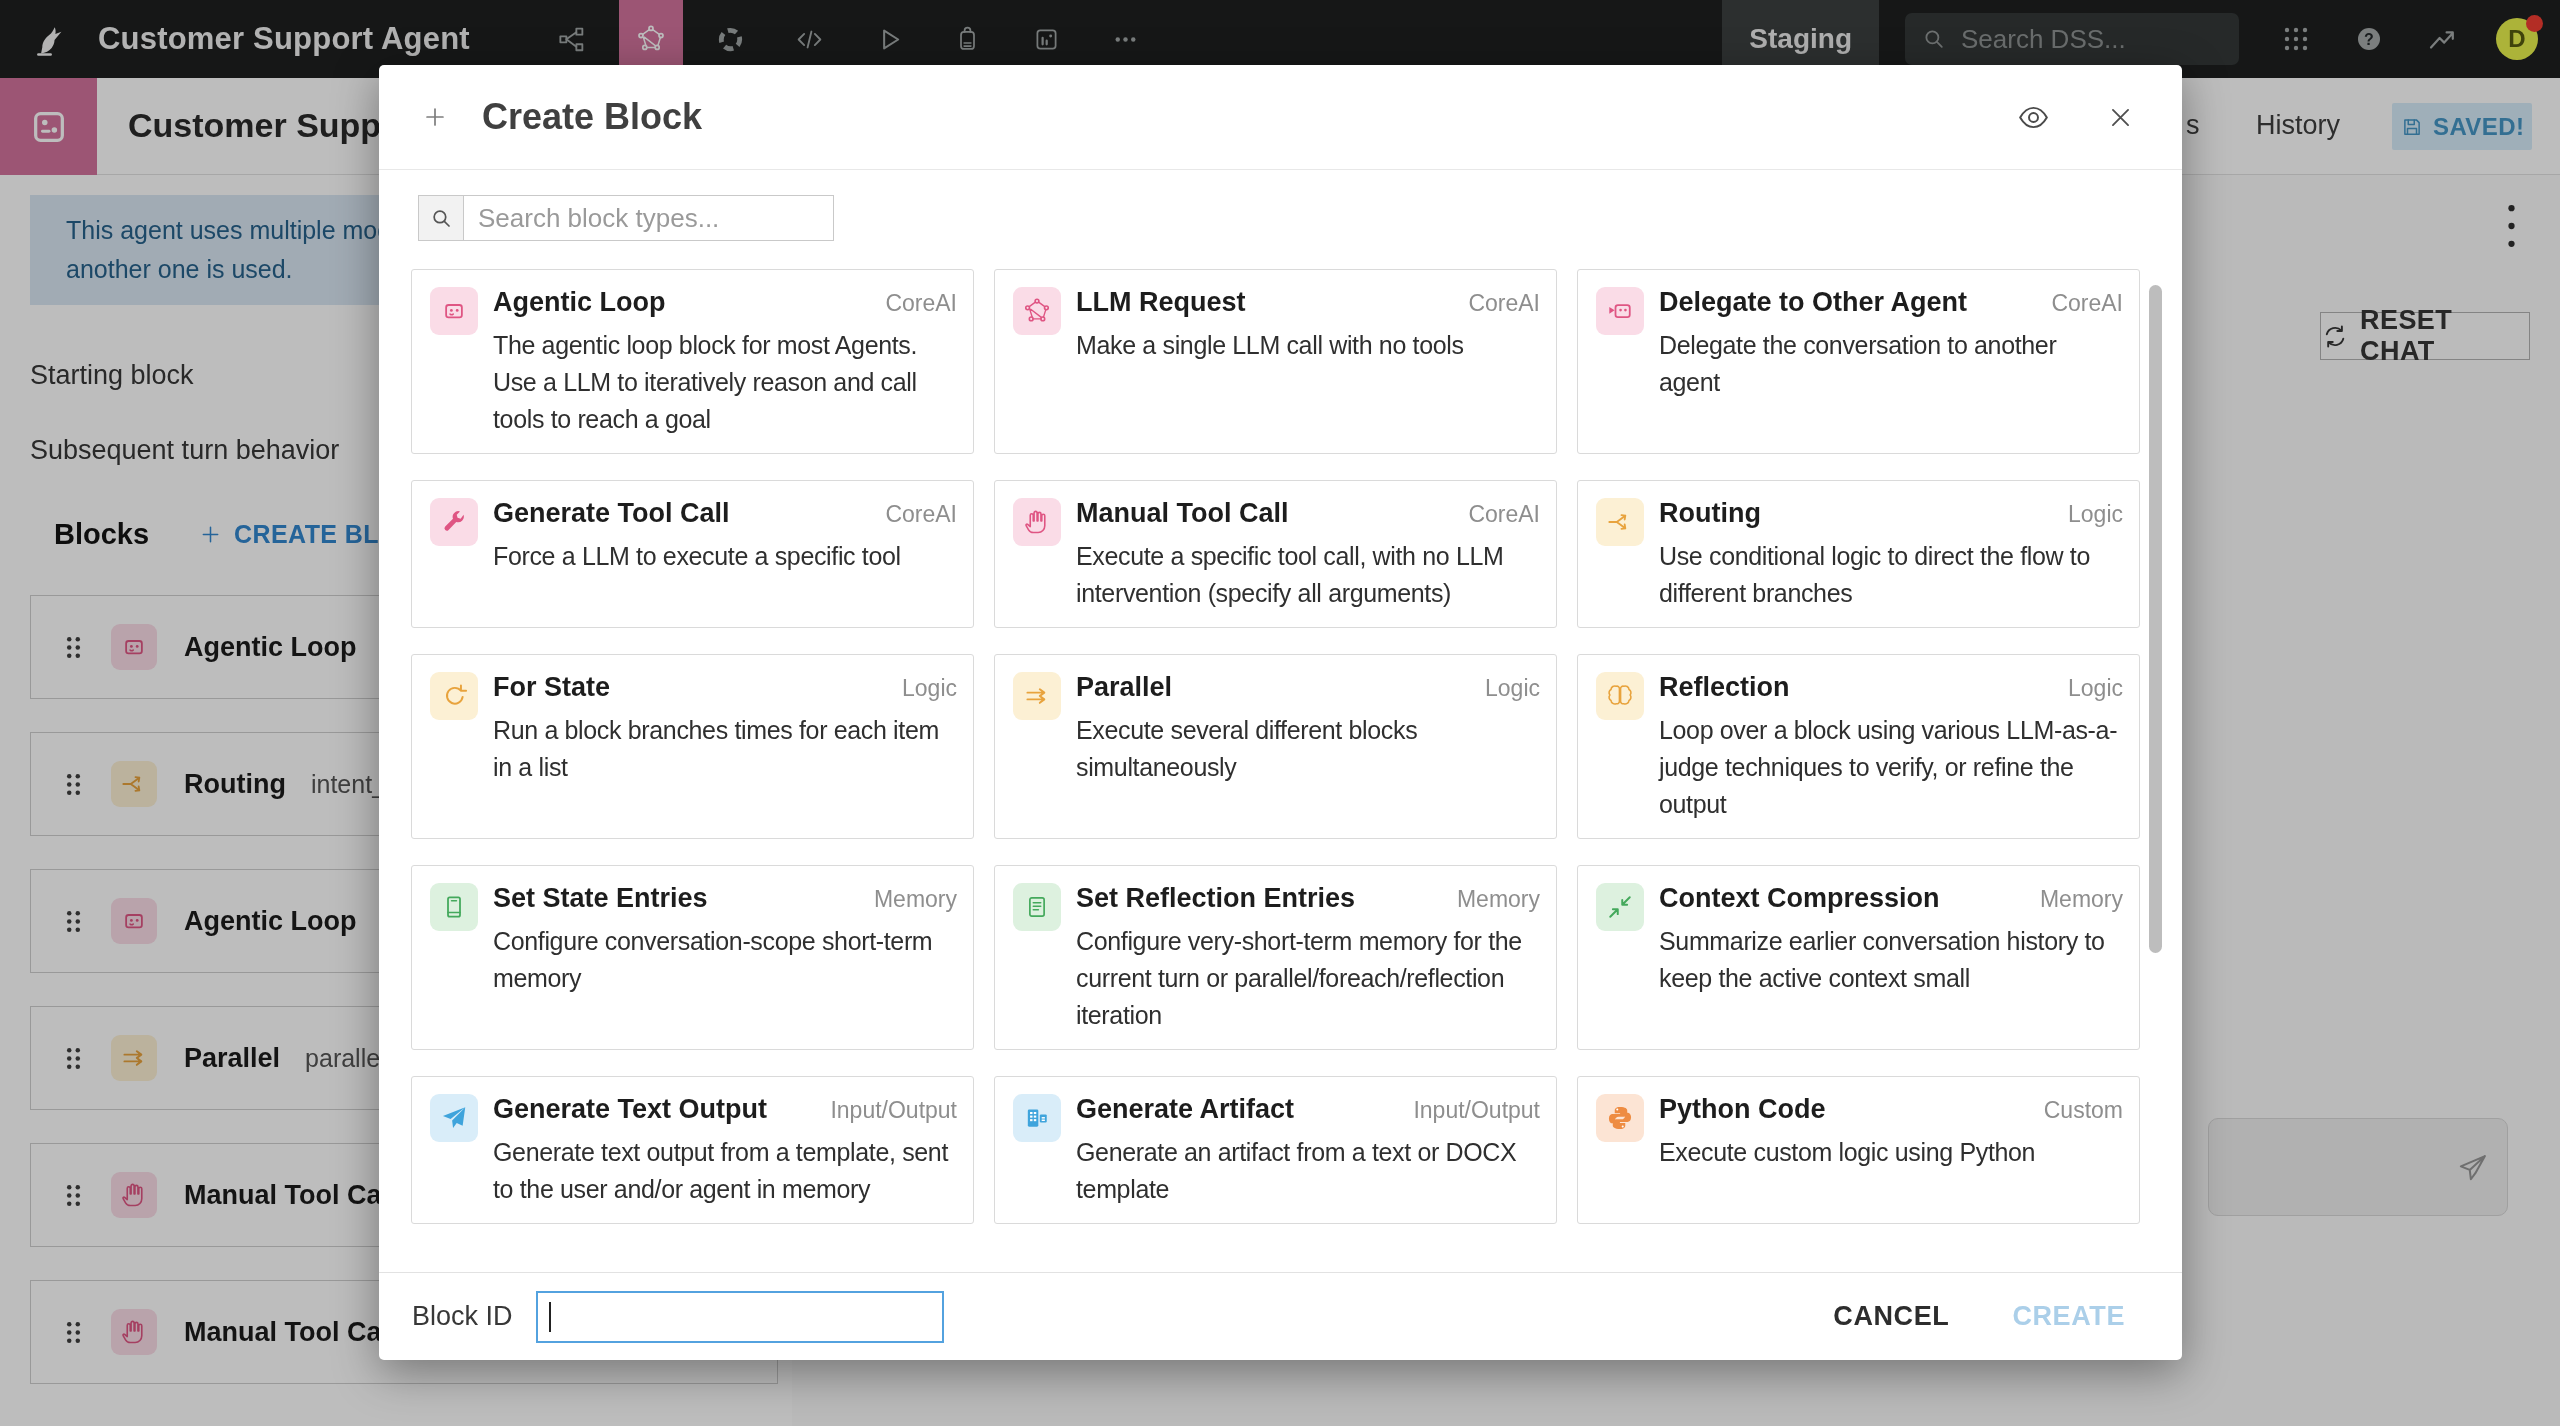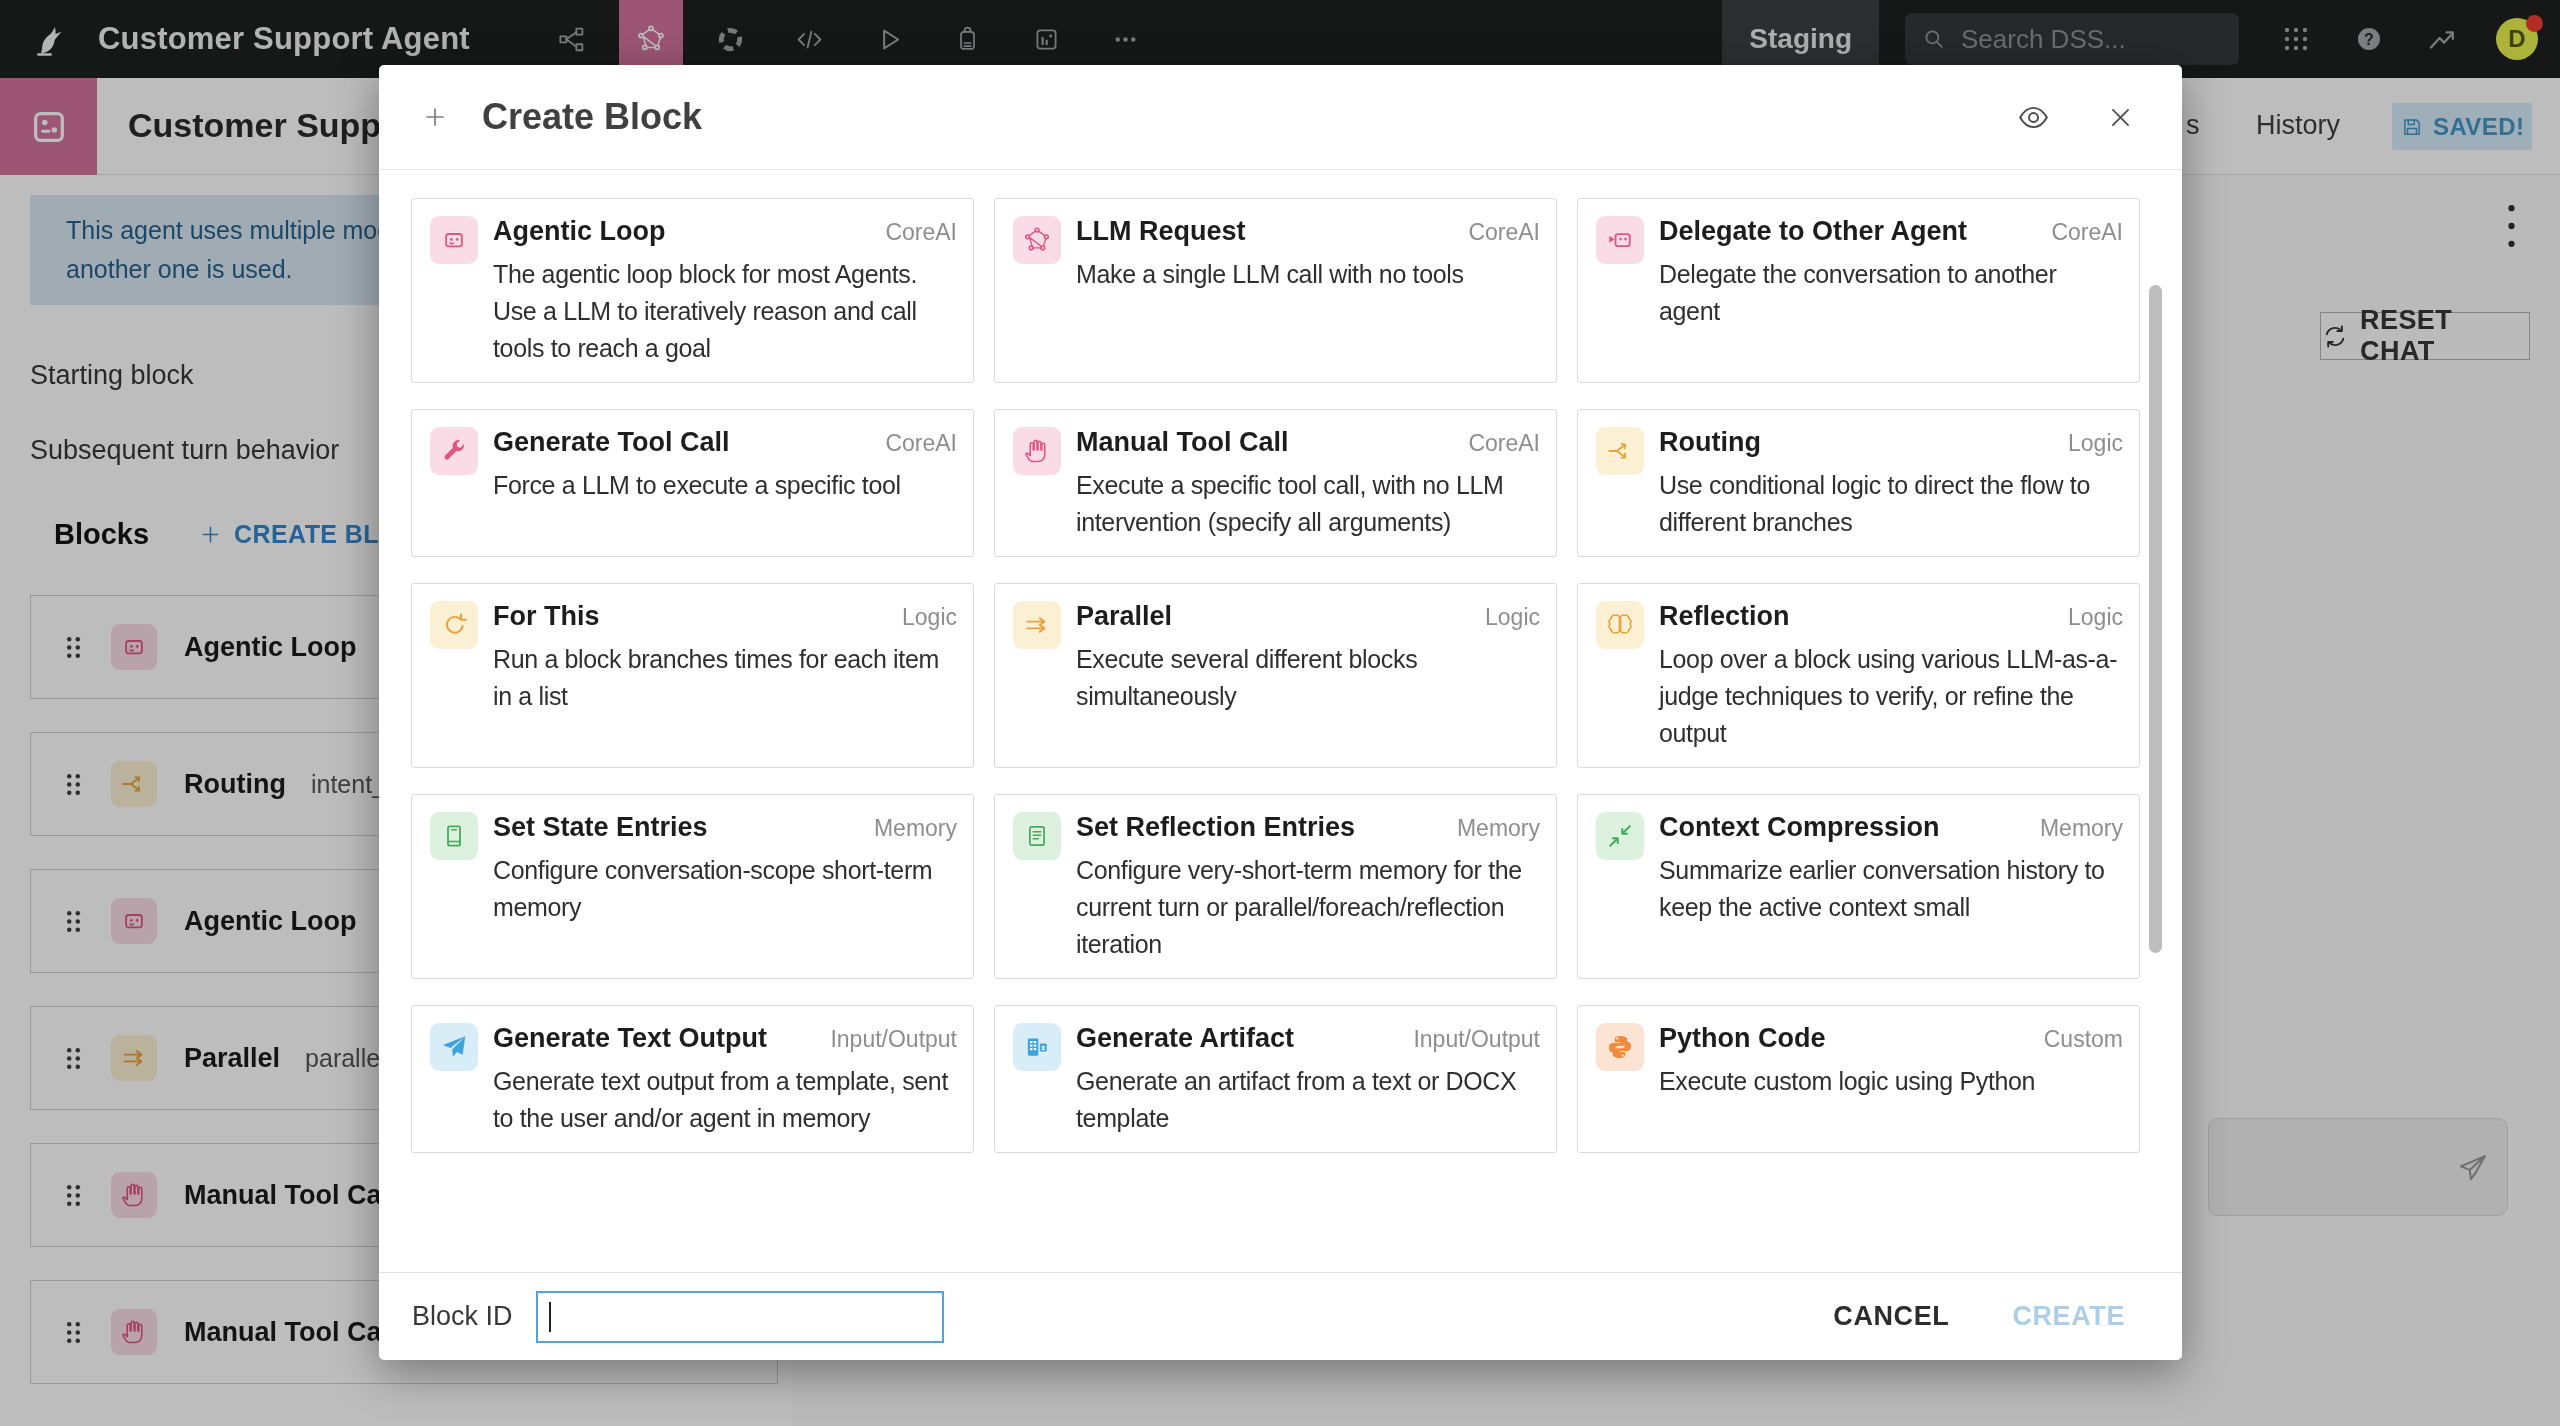--- a/index.html
+++ b/index.html
@@ -476,20 +476,31 @@
             <path d="M3.8 16C7.3 9.9 11.7 7.2 16 7.2S24.7 9.9 28.2 16c-3.5 6.1-7.9 8.8-12.2 8.8S7.3 22.1 3.8 16z" stroke-width="1.8"></path>
             <circle cx="16" cy="16" r="4.1" stroke-width="1.8"></circle>
           </svg>
         </span>
       <span class="m-close">
           <svg viewBox="0 0 32 32" width="100%" height="100%" fill="none" stroke="currentColor" stroke-width="2" stroke-linecap="round" stroke-linejoin="round">
             <path d="m8.2 8.2 15.6 15.6M23.8 8.2 8.2 23.8" stroke-width="1.9"></path>
           </svg>
         </span>
     </div>
+    <div class="m-search">
+      <div class="box">
+        <span>
+            <svg viewBox="0 0 32 32" width="100%" height="100%" fill="none" stroke="currentColor" stroke-width="2" stroke-linecap="round" stroke-linejoin="round">
+              <circle cx="14" cy="14" r="7.4" stroke-width="2.2"></circle>
+              <path d="m19.6 19.6 6 6" stroke-width="2.2"></path>
+            </svg>
+          </span>
+      </div>
+      <input placeholder="Search block types..." style="">
+    </div>
     <div class="cards" id="cards">
   <div class="card">
     <div class="tile" style="background: rgb(250, 220, 231); color: rgb(223, 85, 131);">
             <span class="t-ic">
               <svg viewBox="0 0 32 32" width="100%" height="100%" fill="none" stroke="currentColor" stroke-width="2" stroke-linecap="round" stroke-linejoin="round">
                 <rect x="7.6" y="9.6" width="16.8" height="13.2" rx="2.6" stroke-width="1.9"></rect>
                 <circle cx="13.2" cy="15.4" r="1.5" fill="currentColor" stroke="none"></circle>
                 <circle cx="19.4" cy="15.4" r="1.5" fill="currentColor" stroke="none"></circle>
                 <path d="M11.8 19.3c1 .9 2.4.9 3.4 0" stroke-width="1.6"></path>
               </svg>
@@ -601,21 +612,21 @@
   <div class="card">
     <div class="tile" style="background: rgb(252, 240, 212); color: rgb(232, 163, 61);">
             <span class="t-ic">
               <svg viewBox="0 0 32 32" width="100%" height="100%" fill="none" stroke="currentColor" stroke-width="2" stroke-linecap="round" stroke-linejoin="round">
                 <path d="M23.4 10.4A8.4 8.4 0 1 0 25.2 17M23.4 10.4V4.9M23.4 10.4h5.5" stroke-width="2.1"></path>
               </svg>
             </span>
           </div>
     <div class="card-body">
       <div class="card-top">
-        <span class="card-title">For This</span>
+        <span class="card-title">For State</span>
         <span class="card-tag">Logic</span>
       </div>
       <div class="card-desc">Run a block branches times for each item in a list</div>
     </div>
   </div>
 
   <div class="card">
     <div class="tile" style="background: rgb(252, 240, 212); color: rgb(232, 163, 61);">
             <span class="t-ic">
               <svg viewBox="0 0 32 32" width="100%" height="100%" fill="none" stroke="currentColor" stroke-width="2" stroke-linecap="round" stroke-linejoin="round">

